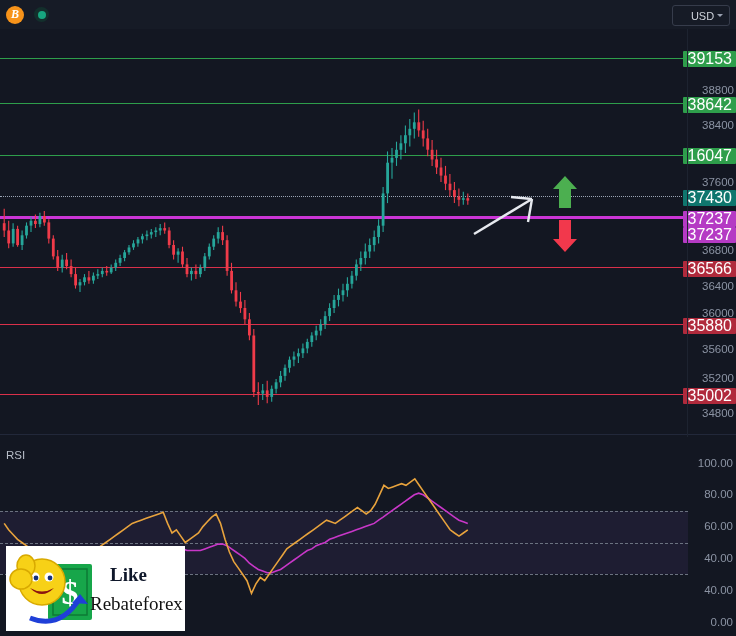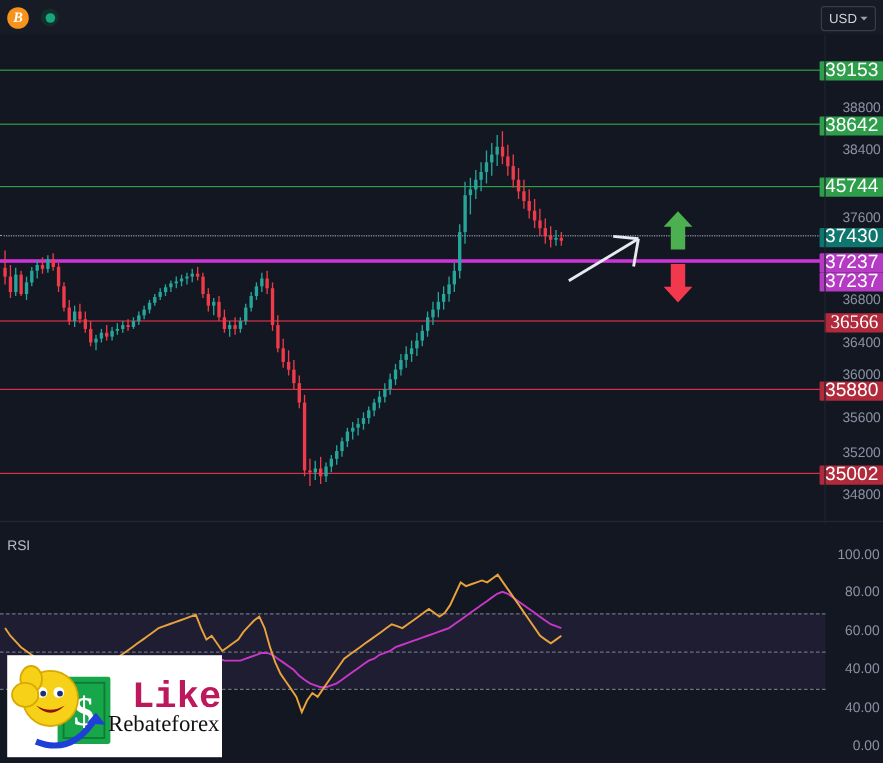--- a/index.html
+++ b/index.html
@@ -67,20 +67,21 @@
     position: absolute;
     right: 6px; top: 5px;
     width: 44px; height: 19px;
     border: 1px solid #363c4b;
     border-radius: 3px;
     display: flex;
     align-items: center;
     justify-content: center;
     gap: 3px;
     background: transparent;
+    padding-left: 12px;
   }
   .currency-select .cs-label {
     color: #cfd4dc;
     font-size: 11px;
   }
   .chev {
     width: 0; height: 0;
     border-left: 3px solid transparent;
     border-right: 3px solid transparent;
     border-top: 3.5px solid #9aa2b1;
@@ -203,24 +204,24 @@
   .logo {
     position: absolute;
     left: 6px; top: 546px;
     width: 179px; height: 85px;
     background: #ffffff;
     overflow: hidden;
   }
   .logo-text-like {
     position: absolute;
     left: 104px; top: 18px;
-    font-size: 31px;
+    font-size: 19px;
     font-weight: bold;
-    color: #be185d;
-    font-family: Liberation Mono, monospace;
+    color: #0f172a;
+    font-family: Liberation Serif, serif;
   }
   .logo-text-rebate {
     position: absolute;
     left: 84px; top: 47px;
     font-size: 19px;
     color: #111111;
     font-family: "Liberation Serif", serif;
   }
 </style>
 </head>
@@ -482,25 +483,25 @@
       <div class="axis-label" style="top: 90px;">38400</div>
       <div class="axis-label" style="top: 147px;">37600</div>
       <div class="axis-label" style="top: 215px;">36800</div>
       <div class="axis-label" style="top: 251px;">36400</div>
       <div class="axis-label" style="top: 278px;">36000</div>
       <div class="axis-label" style="top: 314px;">35600</div>
       <div class="axis-label" style="top: 343px;">35200</div>
       <div class="axis-label" style="top: 378px;">34800</div>
       <div class="axis-tag tag-green" style="top: 22px;">39153</div>
       <div class="axis-tag tag-green" style="top: 68px;">38642</div>
-      <div class="axis-tag tag-green" style="top: 119px;">45744</div>
+      <div class="axis-tag tag-green" style="top: 119px;">16047</div>
       <div class="axis-tag tag-grey" style="top: 161px;">37430</div>
       <div class="axis-tag tag-magenta" style="top: 182px;">37237</div>
       <div class="axis-tag tag-magenta" style="top: 198px;">37237</div>
-      <div class="axis-tag tag-red" style="top: 232px; font-family: Liberation Serif, serif;">36566</div>
+      <div class="axis-tag tag-red" style="top: 232px;">36566</div>
       <div class="axis-tag tag-red" style="top: 289px;">35880</div>
       <div class="axis-tag tag-red" style="top: 359px;">35002</div>
     </div>
 </div>
 
 <div class="pane-divider"></div>
 <div class="axis-sep"></div>
 
 <div class="rsi-pane">
   <div class="rsi-title">RSI</div>

